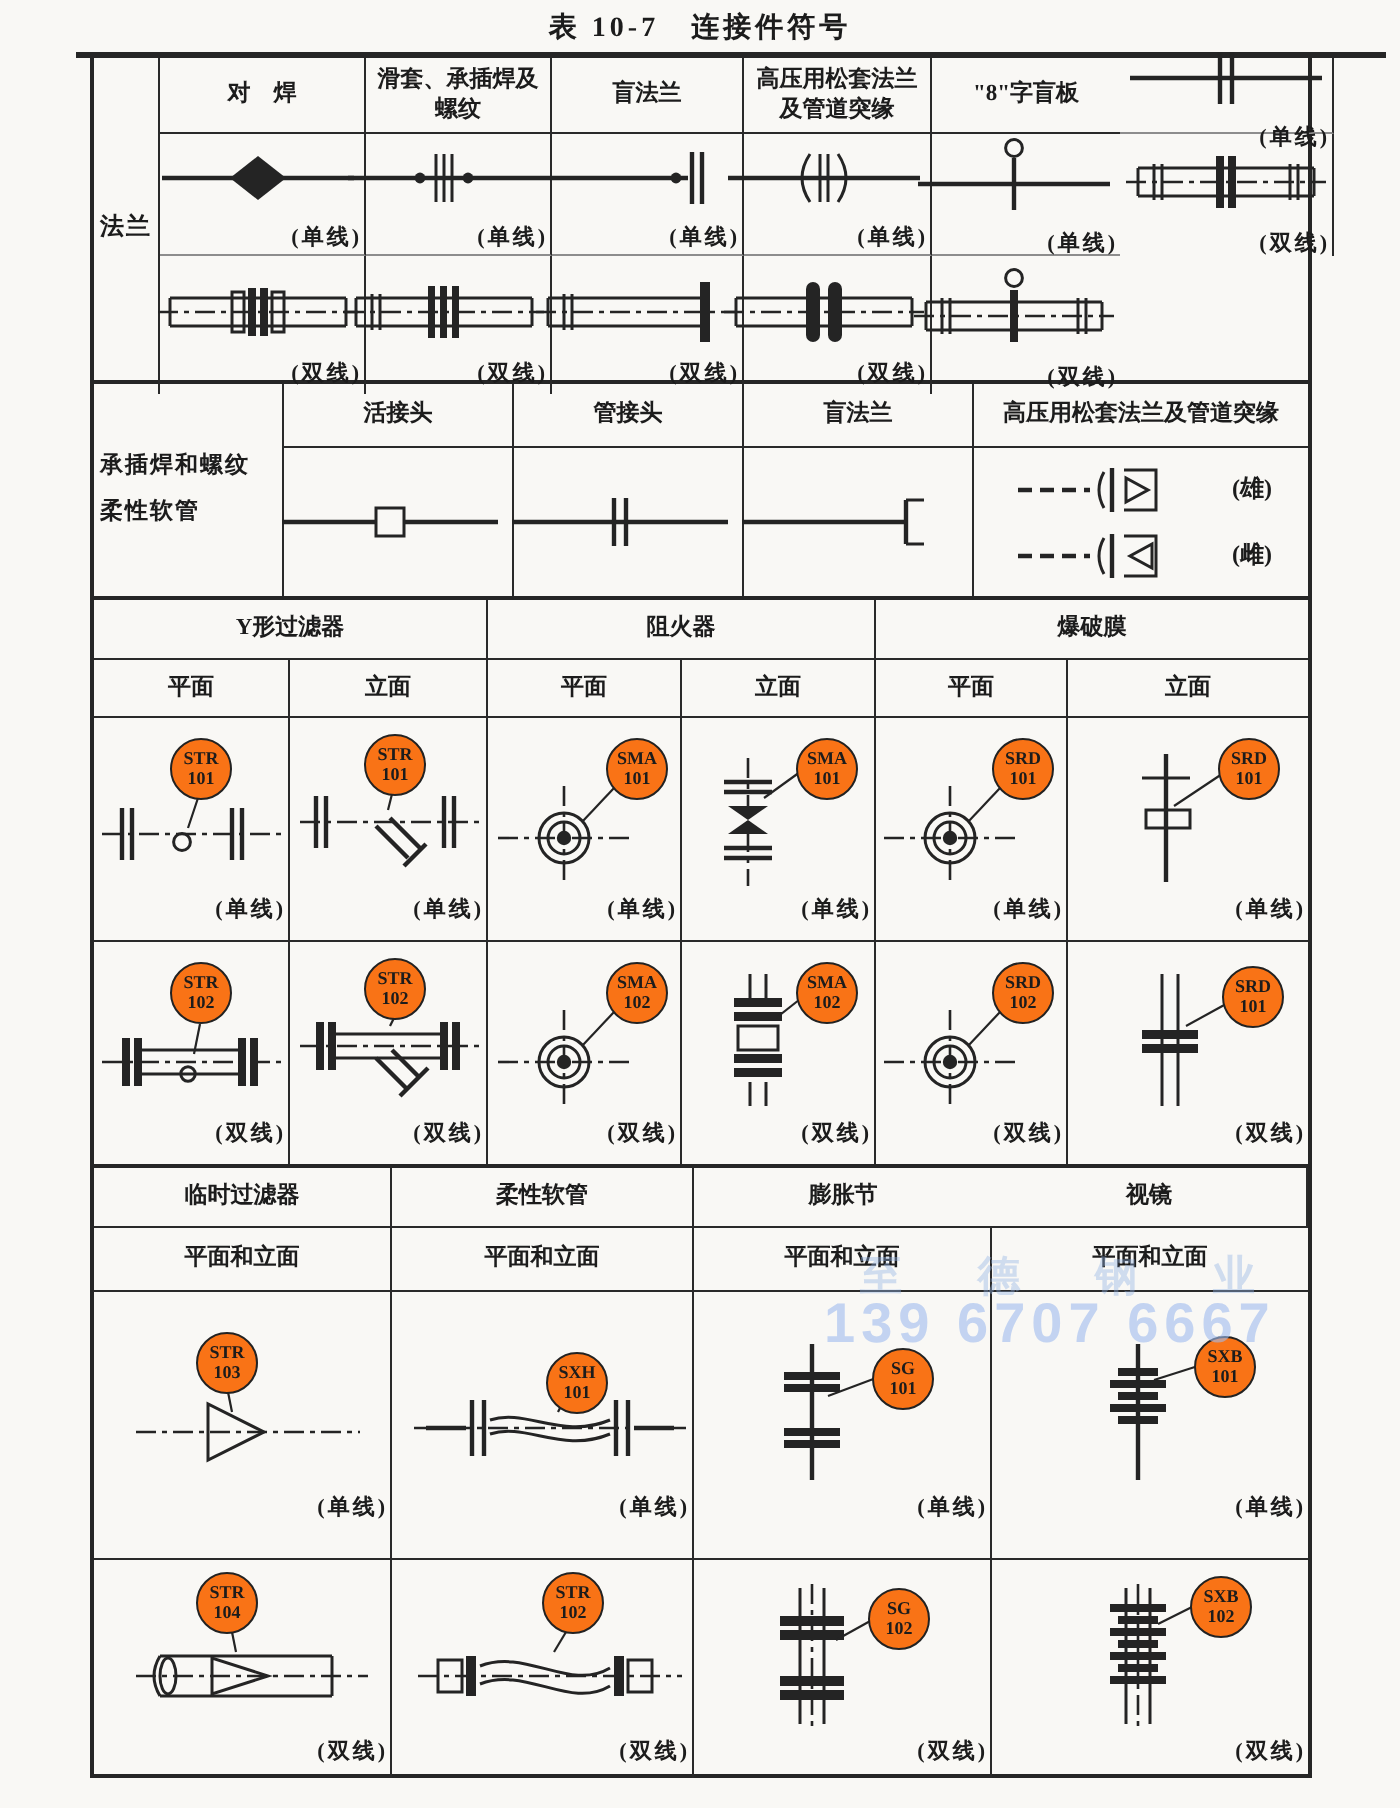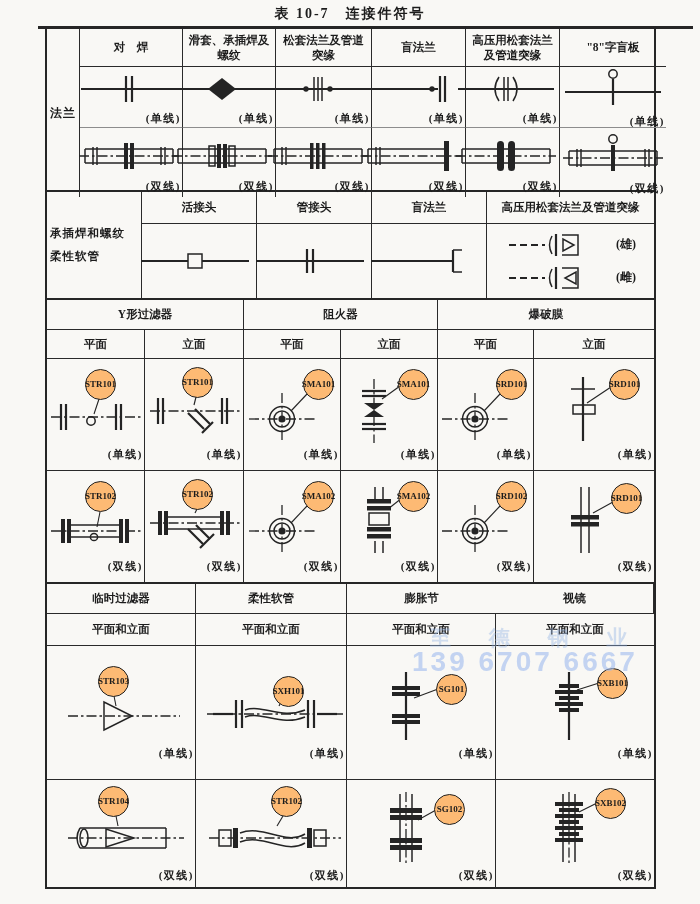--- a/index.html
+++ b/index.html
@@ -28,21 +28,21 @@
   .rowhead{grid-column:1;display:flex;align-items:center;justify-content:center;
     font-weight:bold;font-size:12px;letter-spacing:1px;}
   #s1 .rowhead{grid-row:1/4;}
   #s2 .rowhead{grid-row:1/3;flex-direction:column;align-items:flex-start;
     padding:0 3px;font-size:11.5px;line-height:2.0;letter-spacing:1px;}
   .gh{grid-column:span 2;}
   .sym{display:flex;flex-direction:column;align-items:flex-end;justify-content:center;padding:1px;}
   .draw{position:relative;flex:none;}
   .cap{margin-top:2px;font-size:11px;font-weight:bold;letter-spacing:1.5px;}
   .tag{position:absolute;width:29px;height:29px;border:1.5px solid #222;border-radius:50%;
-    background:#fdba74;display:flex;align-items:center;justify-content:center;
+    background:#f97316;display:flex;flex-direction:column;align-items:center;justify-content:center;
     font-size:9px;font-weight:bold;line-height:1.05;z-index:2;}
   .hp{display:flex;flex-direction:column;align-items:center;justify-content:center;gap:7px;}
   .hp-row{display:flex;align-items:center;gap:3px;}
   .hp-lab{font-size:12px;font-weight:bold;}
   .sv line,.sv path,.sv polygon,.sv rect,.sv circle,.sv ellipse{stroke:#242424;stroke-width:1.5;fill:none;}
   .sv .f{fill:#242424;stroke:none;}
   .sv .th{stroke-width:2.2;}
   .sv .dd{stroke-dasharray:10 3 2.5 3;stroke-width:1.3;}
   .sv .ld{stroke-width:1.1;}
   .sv .pf{fill:#f9f8f5;}
@@ -56,21 +56,20 @@
 <div class="page">
   <div class="title">表 10-7　连接件符号</div>
   <div class="toprule"></div>
 
   <div class="tbl">
 
     <div class="sec" id="s1">
       <div class="rowhead br">法兰</div>
       <div class="hc br bb">对　焊</div>
       <div class="hc br bb">滑套、承插焊及螺纹</div>
-      <div class="hc br bb">松套法兰及管道突缘</div>
       <div class="hc br bb">盲法兰</div>
       <div class="hc br bb">高压用松套法兰及管道突缘</div>
       <div class="hc bb">"8"字盲板</div>
 
       <div class="sym br bbl">
           <div class="draw" style="width: 104px; height: 40px;"><svg class="sv" width="104" height="40" viewBox="0 0 104 40">
               <line x1="4" y1="20" x2="100" y2="20" class="th"></line>
               <line x1="49" y1="7" x2="49" y2="33" class="th"></line>
               <line x1="55" y1="7" x2="55" y2="33" class="th"></line>
             </svg></div>

